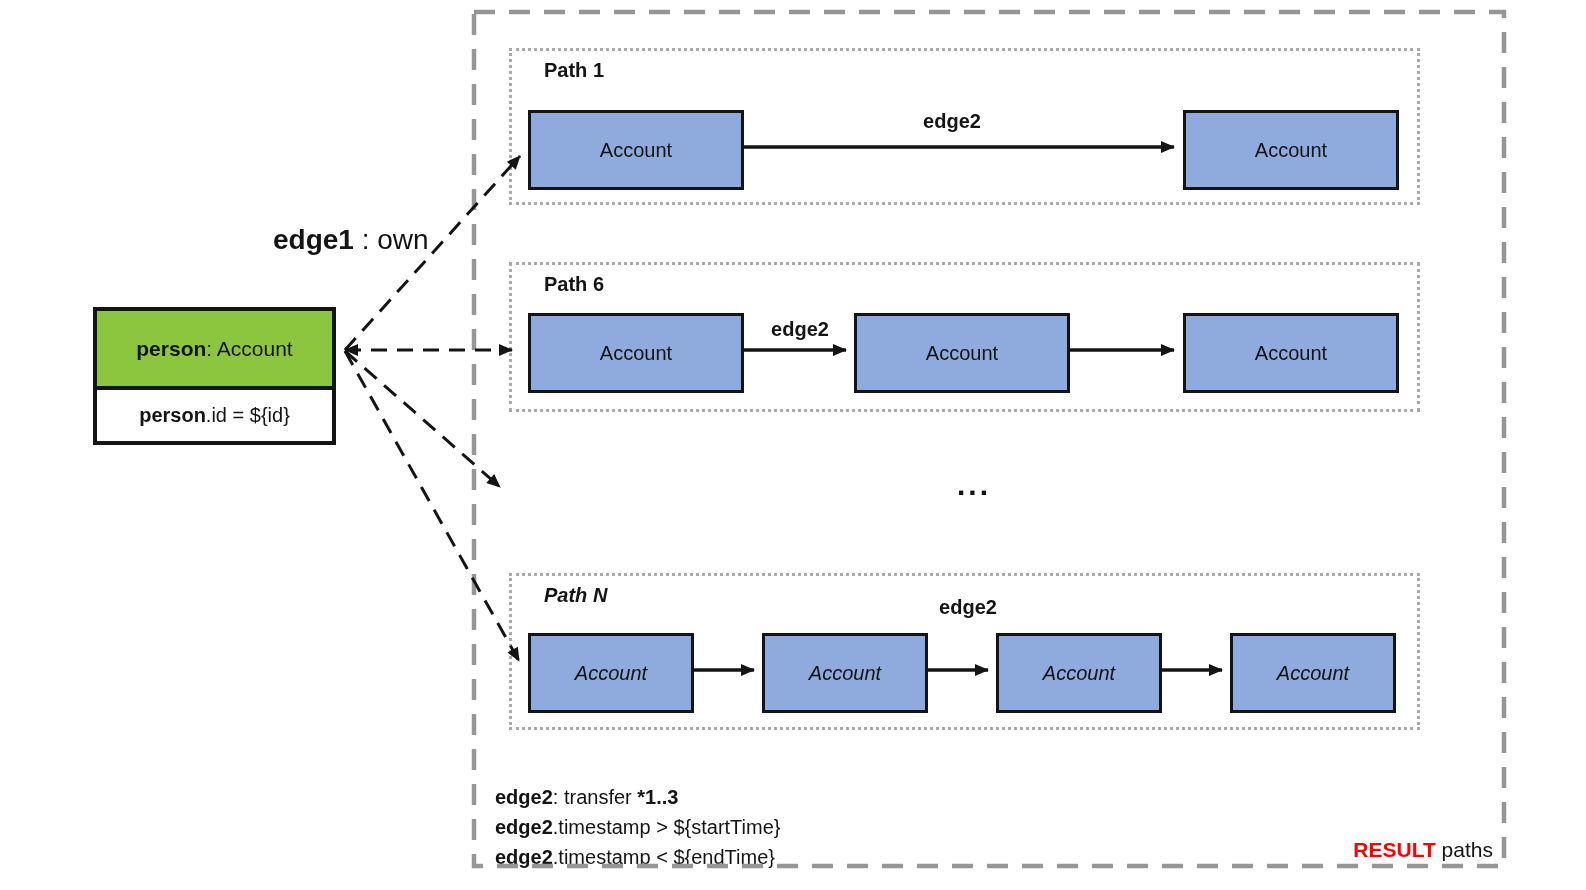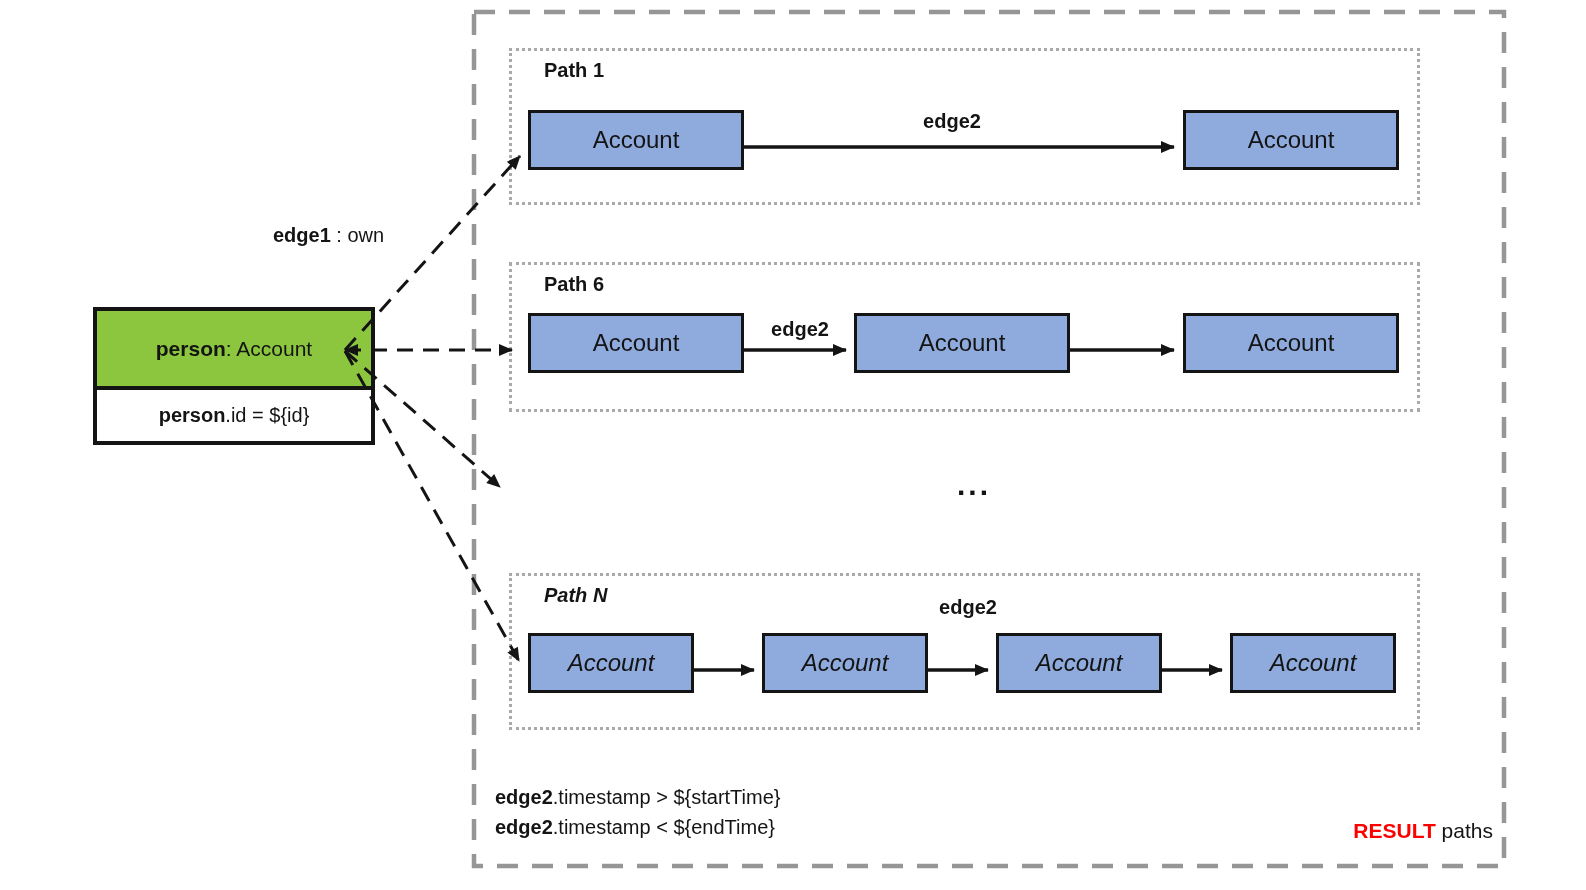--- a/index.html
+++ b/index.html
@@ -8,48 +8,48 @@
     font-family:"Liberation Sans", sans-serif;color:#141414;
   }
   .canvas{position:absolute;left:0;top:0;width:1586px;height:890px;}
   .b{font-weight:bold;}
 
   
   svg.arrows{position:absolute;left:0;top:0;pointer-events:none;z-index:6;}
 
   
   .person-node{
-    position:absolute;left:93px;top:307px;width:282px;height:138px;
+    position:absolute;left:93px;top:307px;width:243px;height:138px;
     border:4px solid #141414;box-sizing:border-box;background:#fff;z-index:4;
   }
   .person-title{
     height:79px;background:#8CC63F;border-bottom:4px solid #141414;box-sizing:border-box;
     display:flex;align-items:center;justify-content:center;font-size:21px;
   }
   .person-constraint{
     height:51px;background:#ffffff;display:flex;align-items:center;justify-content:center;
     font-size:20px;
   }
 
-  .edge1-label{position:absolute;left:273px;top:224px;font-size:20px;white-space:nowrap;z-index:4;}
+  .edge1-label{position:absolute;left:273px;top:224px;font-size:28px;white-space:nowrap;z-index:4;}
 
   
   .path-panel{
     position:absolute;left:509px;width:911px;border:3px dotted #A9A9A9;
     box-sizing:border-box;background:#ffffff;z-index:2;
   }
   #path1{top:48px;height:157px;}
   #path2{top:262px;height:150px;}
   #pathN{top:573px;height:157px;font-style:italic;}
   .path-label{position:absolute;left:14px;top:8px;font-weight:bold;font-size:20px;margin-left:18px;}
 
   .account{
-    position:absolute;height:60px;background:#8FAADC;border:3px solid #141414;
+    position:absolute;height:80px;background:#8FAADC;border:3px solid #141414;
     box-sizing:border-box;display:flex;align-items:center;justify-content:center;
-    font-size:24px;color:#141414;z-index:3;
+    font-size:20px;color:#141414;z-index:3;
   }
   
   #path1 .acc-0{left:16px;top:59px;width:216px;}
   #path1 .acc-1{left:671px;top:59px;width:216px;}
   
   #path2 .acc-0{left:16px;top:48px;width:216px;}
   #path2 .acc-1{left:342px;top:48px;width:216px;}
   #path2 .acc-2{left:671px;top:48px;width:216px;}
   
   #pathN .acc-0{left:16px;top:57px;width:166px;}
@@ -66,21 +66,21 @@
   #edge2-ln{left:968px;top:596px;}
 
   .ellipsis{
     position:absolute;left:974px;top:468px;transform:translateX(-50%);
     font-size:30px;font-weight:bold;letter-spacing:3px;z-index:4;
   }
 
   .constraints{position:absolute;left:495px;top:782px;font-size:20px;line-height:30px;z-index:4;}
 
   .result-label{
-    position:absolute;left:1493px;top:819px;transform:translateX(-100%);
+    position:absolute;left:1493px;top:838px;transform:translateX(-100%);
     font-size:21px;white-space:nowrap;z-index:4;
   }
   .result-red{color:#FF0000;font-weight:bold;}
 </style>
 </head>
 <body>
 
 <div class="canvas">
 
   <svg class="arrows" width="1586" height="890" viewBox="0 0 1586 890">
@@ -147,20 +147,23 @@
   </div>
 
   <div class="edge2-label" id="edge2-l1">edge2</div>
   <div class="edge2-label" id="edge2-l2">edge2</div>
   <div class="edge2-label" id="edge2-ln">edge2</div>
 
   <div class="ellipsis">...</div>
 
   <div class="constraints">
     <div>
+      <span class="b">edge2</span><span>: transfer </span><span class="b">*1..3</span>
+    </div>
+    <div>
       <span class="b">edge2</span><span>.timestamp &gt; ${startTime}</span>
     </div>
     <div>
       <span class="b">edge2</span><span>.timestamp &lt; ${endTime}</span>
     </div>
   </div>
 
   <div class="result-label">
     <span class="result-red">RESULT</span><span> paths</span>
   </div>

